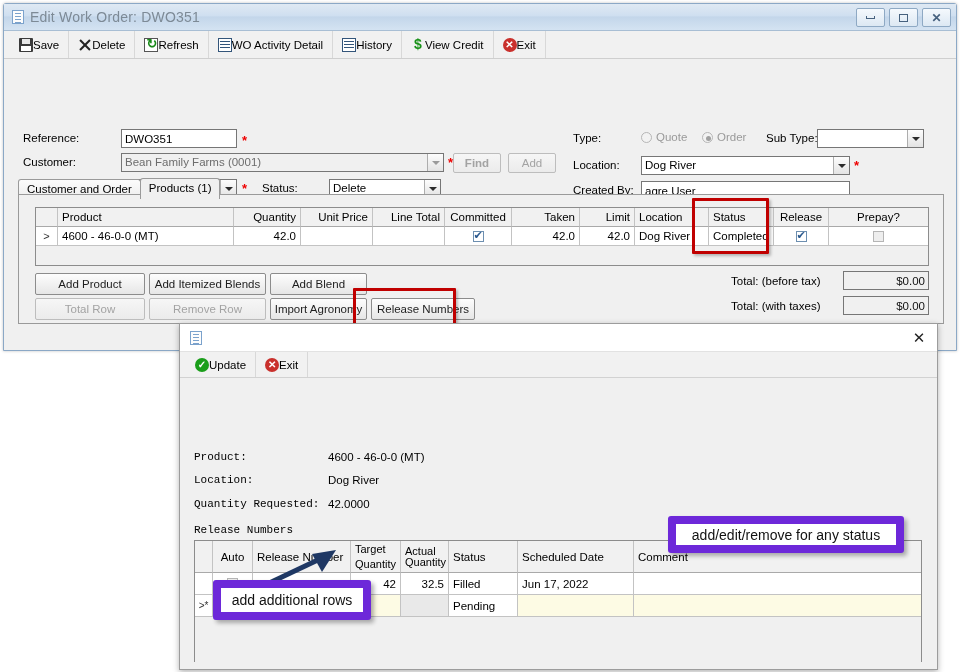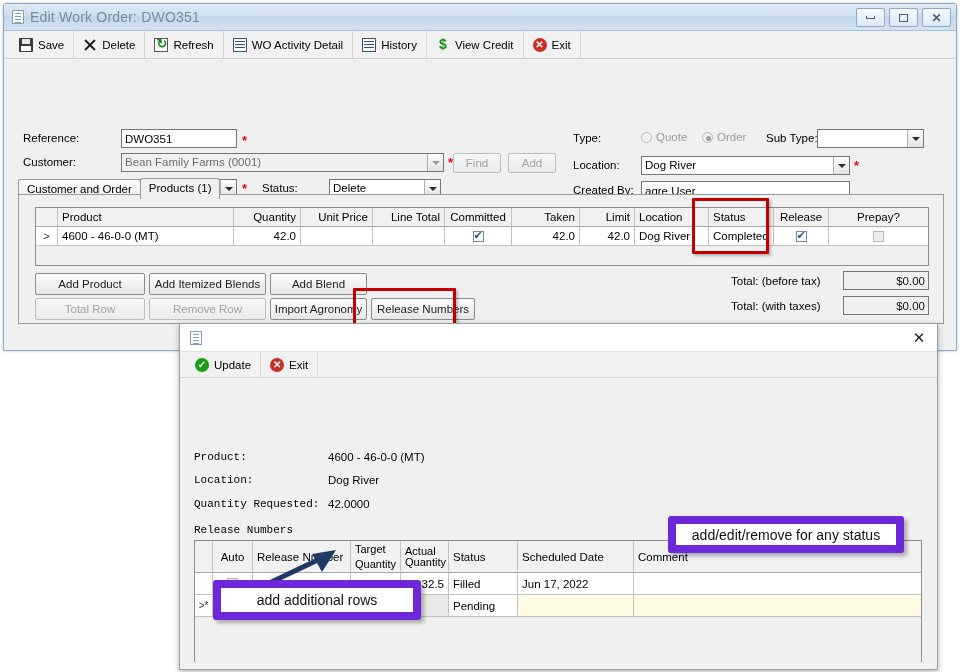--- a/index.html
+++ b/index.html
@@ -56,21 +56,21 @@
   .win-btn .gl-max { width:9px; height:8px; border:1px solid #46617e; }
   .win-btn .gl-close { font-size:12px; font-weight:bold; color:#46617e; line-height:1; }
 
   .toolbar {
     height:28px; background:#f1f1f1;
     border-bottom:1px solid #cfcfcf;
     display:flex; align-items:stretch;
     padding-left:6px;
   }
   .tb-item {
-    display:flex; align-items:center; gap:5px;
+    display:flex; align-items:center; 
     padding:0 9px;
     border-right:1px solid #d8d8d8;
     font-size:11.5px;
     cursor:default;
   }
   .tb-icon { width:14px; height:14px; position:relative; flex:none; }
 
   
   .ic-save { background:#3b3b3b; border-radius:1px; }
   .ic-save:before { content:""; position:absolute; left:3px; top:1px; width:8px; height:5px; background:#e8e8e8; }
@@ -267,21 +267,21 @@
     <span class="lbl" style="left:19px; top:73px;">Reference:</span>
     <div class="fld" style="left:117px; top:70px; width:116px;">DWO351</div>
     <span class="req" style="left:238px; top:78px;">*</span>
 
     <span class="lbl" style="left:19px; top:97px;">Customer:</span>
     <div class="combo ro" style="left:117px; top:94px; width:323px;">
       <span class="txt">Bean Family Farms (0001)</span>
       <span class="arrow"></span>
     </div>
     <span class="req" style="left:444px; top:100px;">*</span>
-    <div class="btn disabled" style="left:449px; top:94px; width:48px; height:20px;">Find</div>
+    <div class="btn disabled" style="left:449px; top:94px; width:48px; height:20px;font-weight:bold;">Find</div>
     <div class="btn disabled" style="left:504px; top:94px; width:48px; height:20px;">Add</div>
 
     <span class="lbl" style="left:19px; top:123px;">Date Ordered:</span>
     <div class="combo" style="left:117px; top:120px; width:116px;">
       <span class="txt">Jun 17, 2022</span>
       <span class="arrow"></span>
     </div>
     <span class="req" style="left:238px; top:126px;">*</span>
 
     <span class="lbl" style="left:258px; top:123px;">Status:</span>
@@ -461,14 +461,14 @@
     </div>
 
   </div>
 </div>
 
 <svg class="arrow-svg" style="left:240px; top:548px; width:110px; height:50px;" viewBox="0 0 110 50">
   <line x1="8" y1="45" x2="82" y2="10" stroke="#1f3864" stroke-width="5"></line>
   <polygon points="96,2 72,6 82,24" fill="#1f3864"></polygon>
 </svg>
 
-<div class="callout" style="left:213px; top:580px; width:208px; height:40px;">add additional rows</div>
+<div class="callout" style="left:213px; top:580px; width:158px; height:40px;">add additional rows</div>
 <div class="callout" style="left:668px; top:516px; width:236px; height:37px;">add/edit/remove for any status</div>
 
 </body></html>

